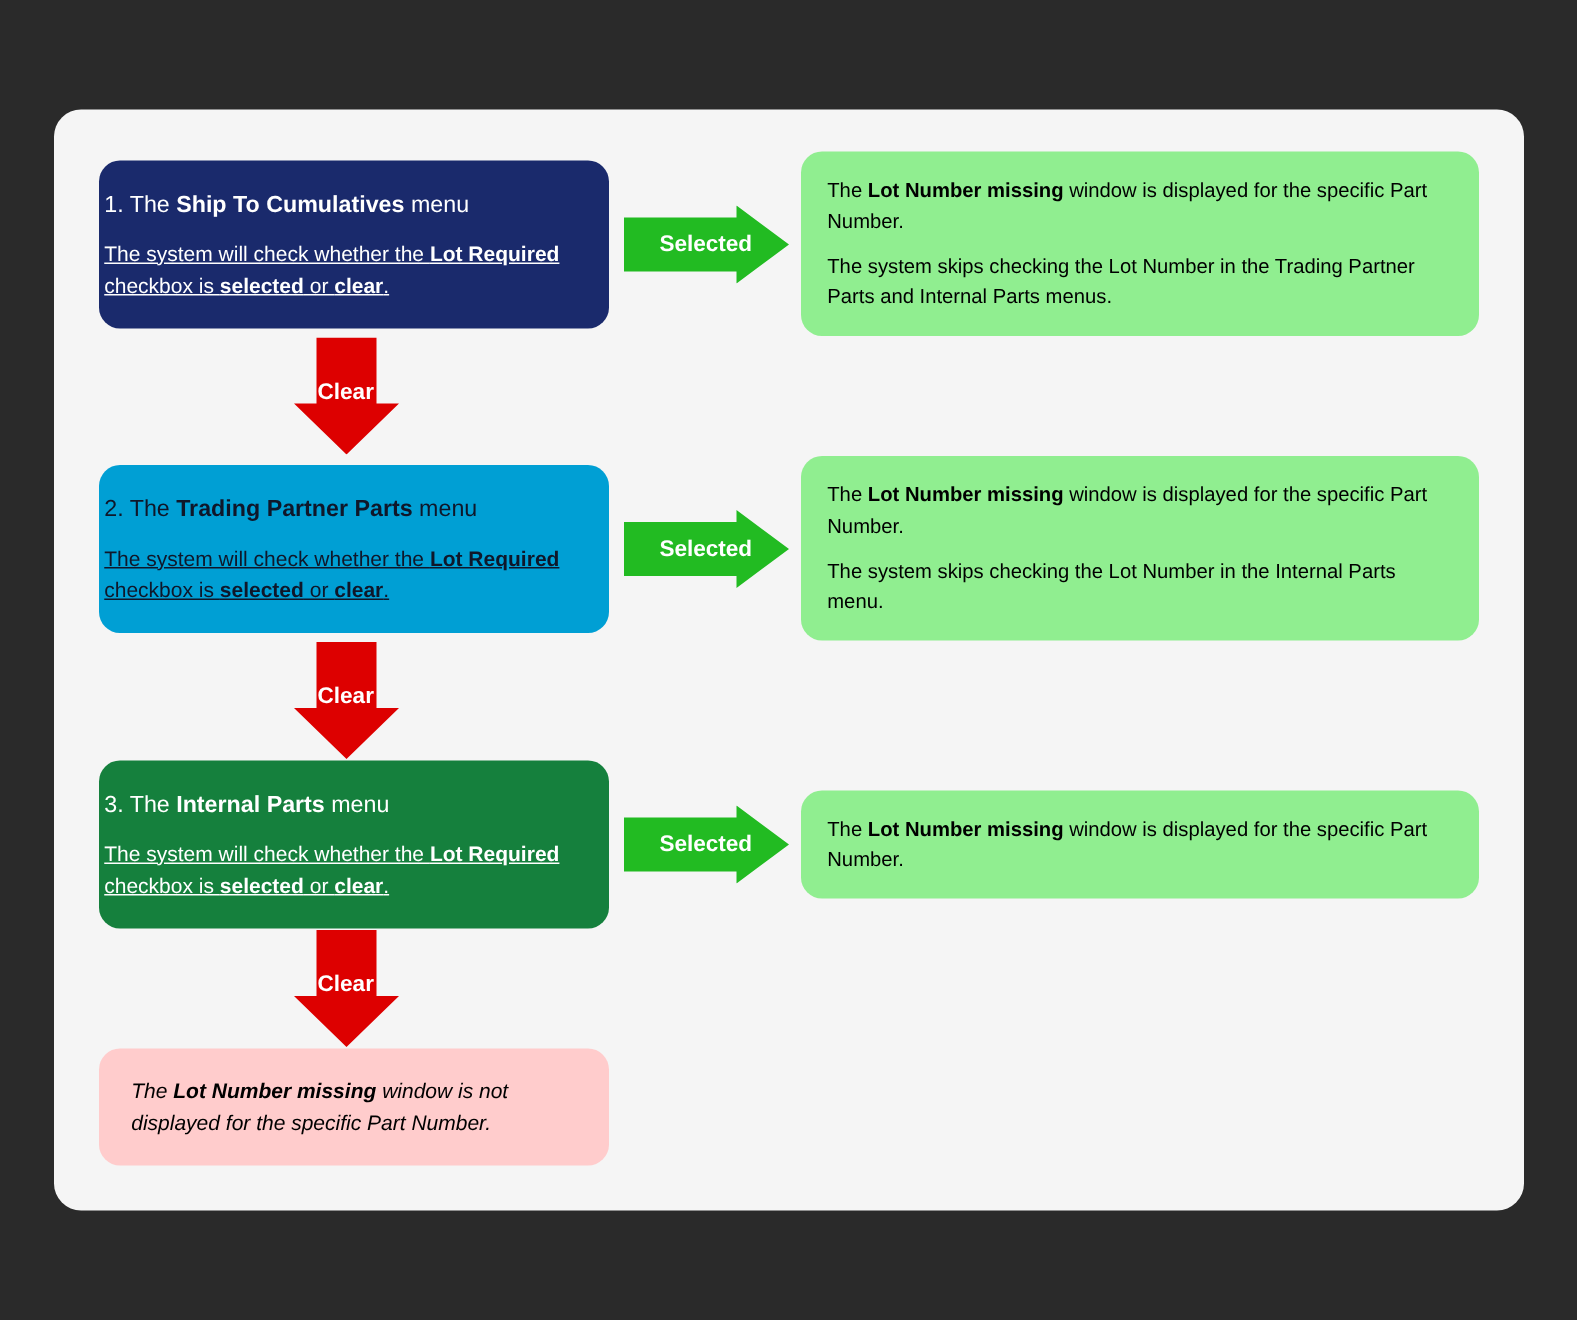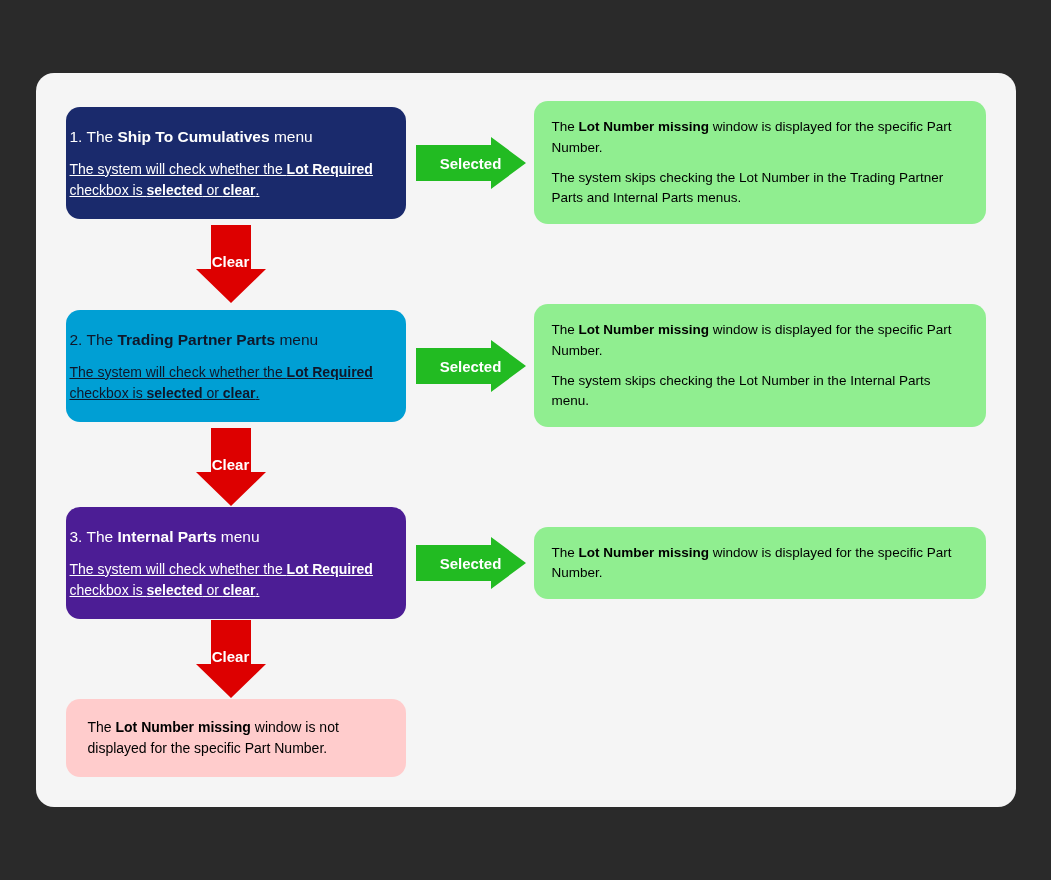--- a/index.html
+++ b/index.html
@@ -43,21 +43,21 @@
       background: #1a2a6c;
       color: #fff;
     }
 
     .left-box.cyan {
       background: #009fd4;
       color: #0f172a;
     }
 
     .left-box.slate {
-      background: #4c1d95;
+      background: #15803d;
       color: #fff;
     }
 
     .left-box .title {
       font-size: 15.5px;
       margin-bottom: 10px;
       display: block;
     }
 
     .left-box .title b {
@@ -168,20 +168,21 @@
       width: 340px;
       font-size: 14px;
       line-height: 1.5;
       margin-left: 0;
     }
 
     .final-row {
       display: flex;
       align-items: center;
       padding-left: 0;
+      font-style: italic;
     }
   </style>
 </head>
 <body>
 
 <div class="diagram-container">
 
   <div class="row">
     <div class="left-box dark-blue">
       <span class="title">1. The <b>Ship To Cumulatives</b> menu</span>

